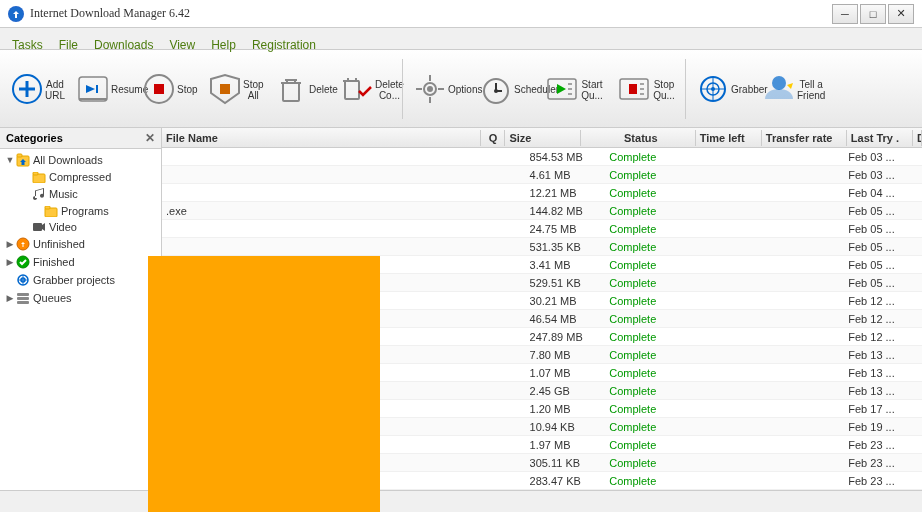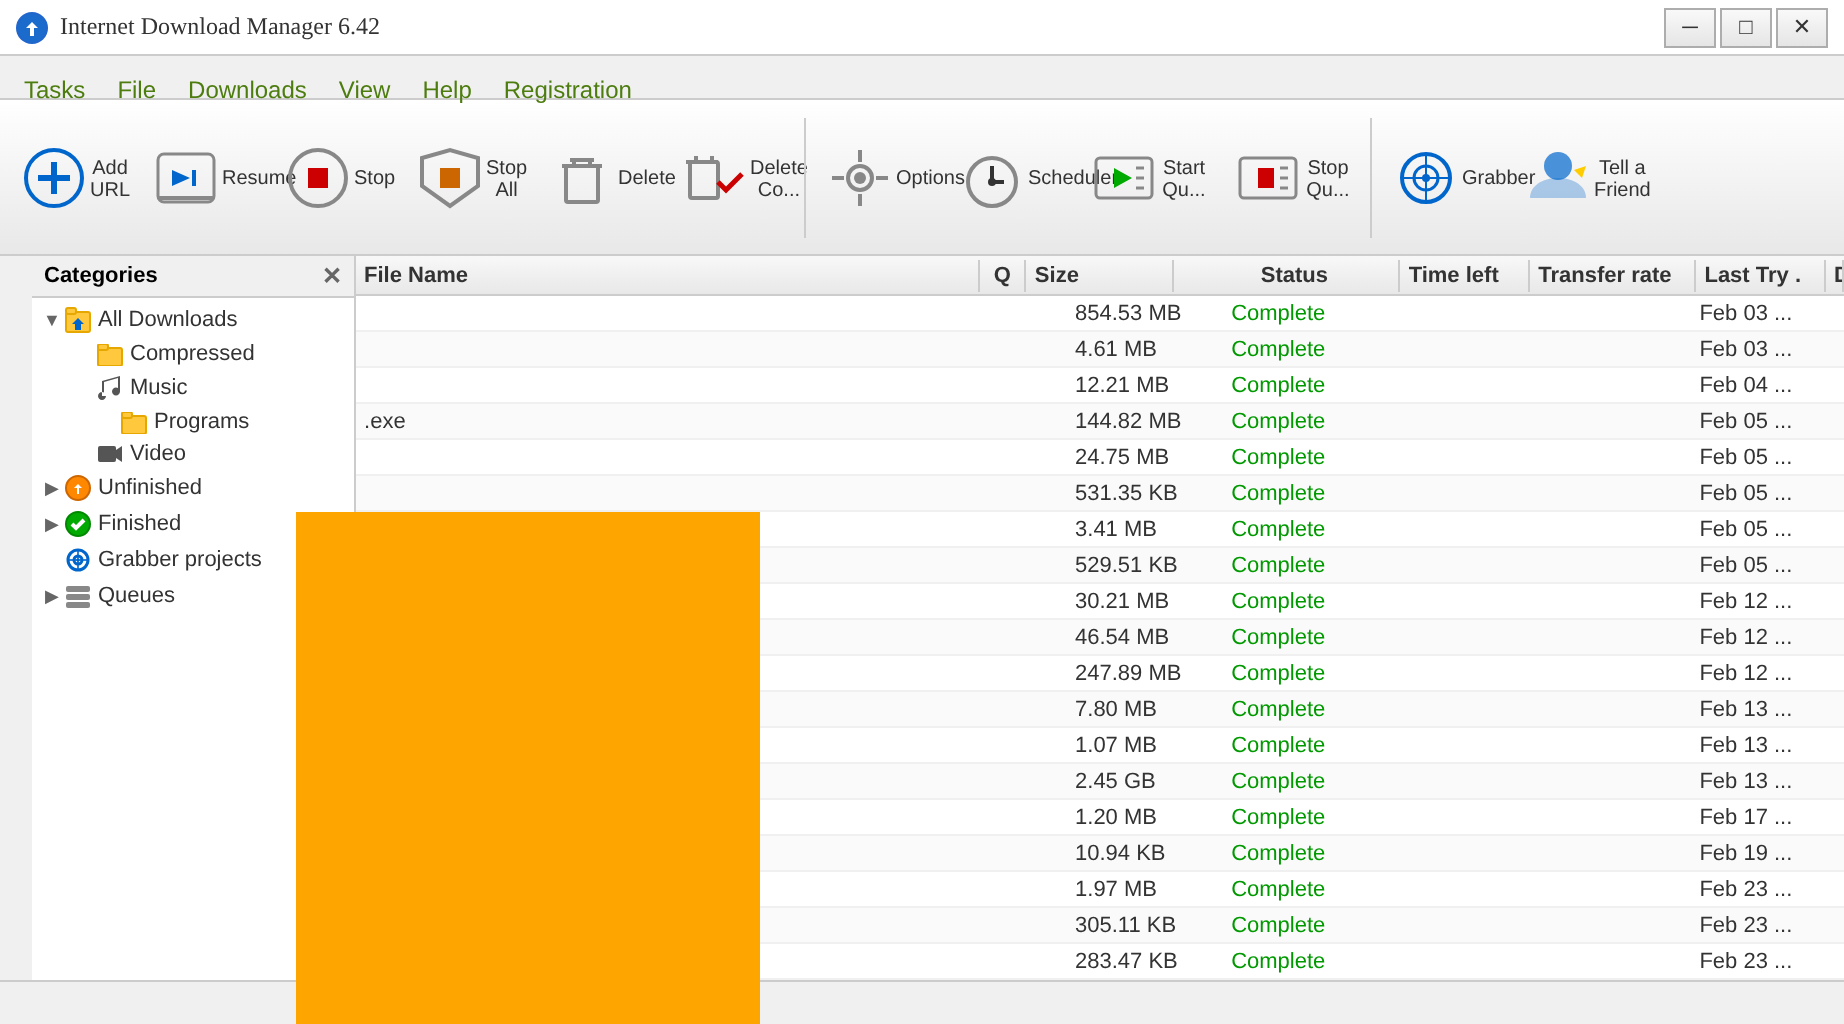--- a/index.html
+++ b/index.html
@@ -21,21 +21,21 @@
     .toolbar { background: linear-gradient(to bottom, #ffffff, #e8e8e8); border-bottom: 1px solid #ccc; display: flex; align-items: center; padding: 4px 4px; height: 78px; gap: 2px; }
     .tool-btn { display: flex; flex-direction: row; align-items: center; justify-content: flex-start; width: 64px; height: 68px; cursor: pointer; border: 1px solid transparent; padding: 4px; background: transparent; }
     .tool-icon { width: 40px; height: 40px; display: flex; align-items: center; justify-content: center; }
     .tool-label { font-size: 10px; color: #333; text-align: center; margin-top: 2px; }
     .toolbar-sep { width: 1px; height: 60px; background: #ccc; margin: 0 2px; }
 
     
     .main { display: flex; height: calc(512px - 28px - 22px - 78px - 22px); }
 
     
-    .categories { width: 162px; border-right: 1px solid #ccc; background: #fff; overflow: hidden; margin-left: 16px; }
+    .categories { width: 162px; border-right: 1px solid #ccc; background: #fff; overflow: hidden; }
     .cat-header { background: #f0f0f0; border-bottom: 1px solid #ccc; padding: 3px 6px; display: flex; align-items: center; justify-content: space-between; font-weight: bold; font-size: 11px; }
     .cat-close { cursor: pointer; font-size: 12px; color: #666; }
     .cat-tree { padding: 2px 0; overflow-y: auto; height: calc(100% - 24px); }
     .tree-item { display: flex; align-items: center; padding: 2px 4px; cursor: pointer; font-size: 11px; color: #333; white-space: nowrap; }
     .tree-toggle { width: 12px; height: 12px; display: inline-flex; align-items: center; justify-content: center; font-size: 9px; color: #666; flex-shrink: 0; }
 
     
     .file-list { flex: 1; display: flex; flex-direction: column; background: #fff; overflow: hidden; }
     .list-header { display: flex; align-items: center; background: linear-gradient(to bottom, #f8f8f8, #e8e8e8); border-bottom: 1px solid #ccc; height: 20px; font-size: 11px; font-weight: bold; color: #333; flex-shrink: 0; }
     .col-header { padding: 2px 4px; border-right: 1px solid #ccc; cursor: pointer; white-space: nowrap; overflow: hidden; }

